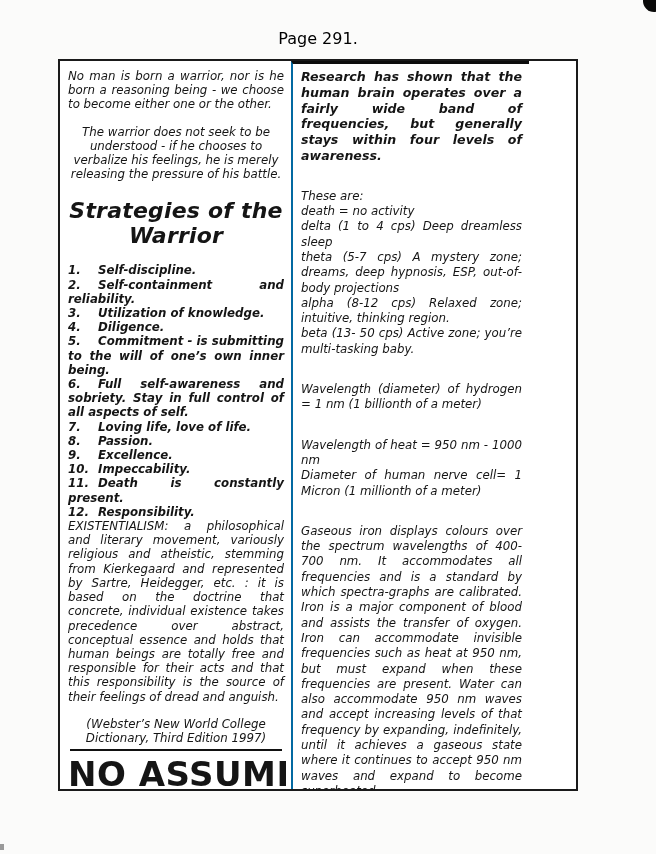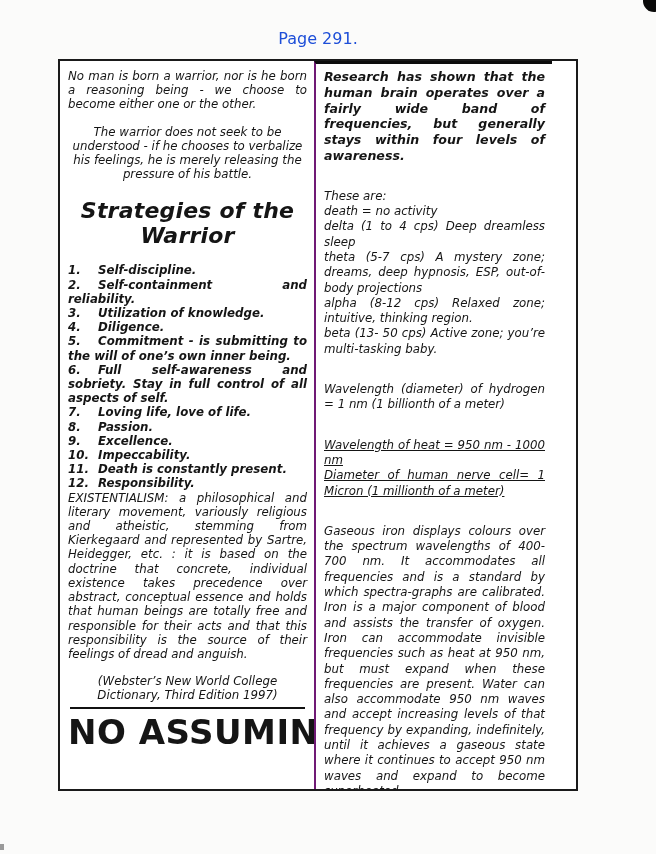--- a/index.html
+++ b/index.html
@@ -12,34 +12,34 @@
   }
   .corner-blob{
     position:absolute;top:-10px;right:-9px;width:22px;height:22px;
     background:#0a0a0a;border-radius:50%;
   }
   .edge-mark{
     position:absolute;left:0;top:844px;width:4px;height:6px;background:#9a9a9a;
   }
   .page-title{
     position:absolute;top:29px;left:58px;width:520px;
-    text-align:center;font-size:16px;color:#1d4ed8;
+    text-align:center;font-size:16px;color:#000000;
   }
   .sheet{
     position:absolute;left:58px;top:59px;width:516px;height:728px;
     border:2px solid #1a1a1a;background:#fff;
     display:flex;
   }
   .col{box-sizing:border-box;overflow:hidden;}
   .col.left{
-    width:254px;padding:8px 7px 6px 8px;
+    width:231px;padding:8px 7px 6px 8px;
   }
   .col.right{
     width:238px;padding:5px 7px 6px 8px;
-    border-left:2px solid #701a75;
+    border-left:2px solid #0369a1;
     border-top:3px solid #0d0d0d;
   }
   p{margin:0 0 13px 0;text-align:center;}
   .it{font-style:italic;}
   .bd{font-weight:normal;}
   .just{text-align:justify;}
   .sz{font-size:11.8px;line-height:14.2px;}
   .col.right .sz{font-size:11.8px;line-height:15.3px;margin-top:25px;}
   h2.strategies{
     margin:17px 0 15px 0;text-align:center;
@@ -53,21 +53,21 @@
     border:0;border-top:2px solid #111;margin:4px 2px 3px 2px;
   }
   .no-assuming{
     font-size:34px;font-weight:bold;text-align:center;
     letter-spacing:.5px;margin:0 0 3px 0;white-space:nowrap;
   }
   .courier{font-size:12.6px;line-height:15.8px;}
   .intro{font-weight:bold;font-size:12.6px;line-height:15.8px;margin-bottom:14px;}
   .levels p{margin:0;text-align:justify;}
   .levels{margin-bottom:14px;}
-  .preline{white-space:pre-line;text-decoration:underline;}
+  .preline{white-space:pre-line;}
   .hrule-right{
     border:0;border-top:3px solid #1c1c1c;margin:9px 0 0 0;
   }
   .photo{
     margin:13px auto 0 auto;width:210px;height:135px;display:block;background:#141414;
   }
 </style>
 </head>
 <body>
 

